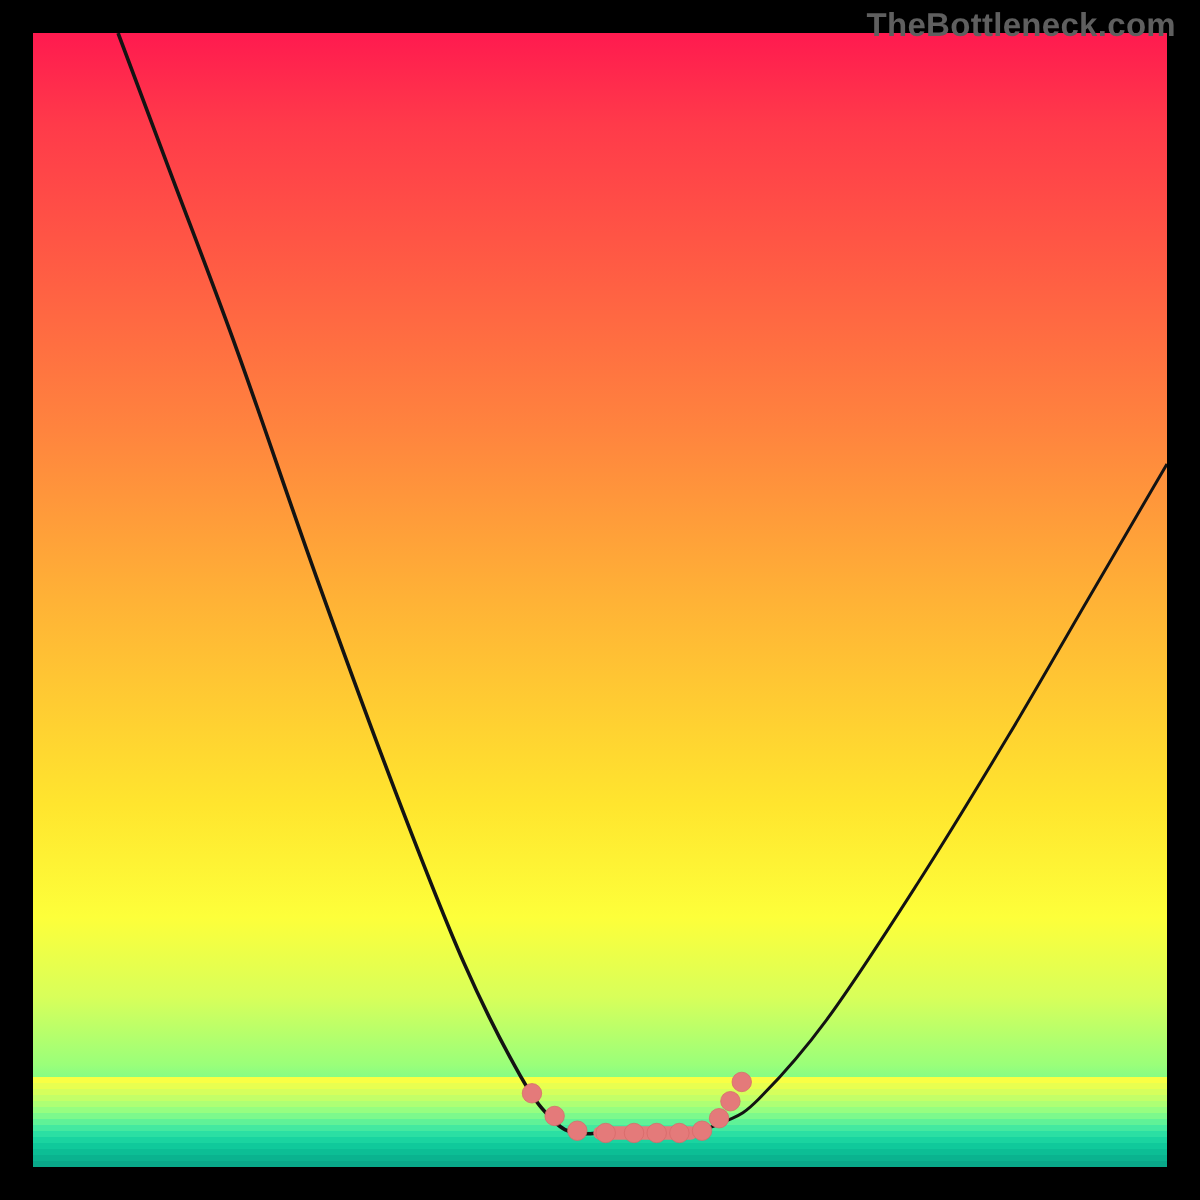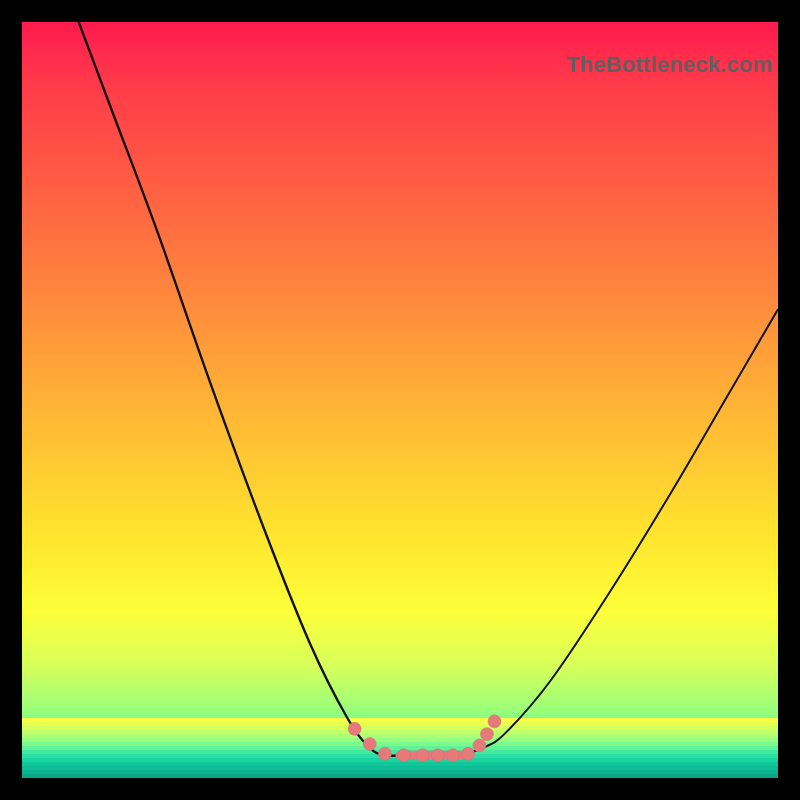--- a/index.html
+++ b/index.html
@@ -43,26 +43,25 @@
     flex-direction: column;
     justify-content: flex-end;
   }
   .band {
     width: 100%;
     height: 4px;
   }
   .attribution {
     position: absolute;
     top: 4px;
-    right: 27px;
+    right: 16px;
     color: #5f5f5f;
     font-size: 22px;
     font-weight: 600;
     letter-spacing: 0.2px;
-    margin-top: 48px;
   }
   svg.curves {
     position: absolute;
     left: 22px;
     top: 22px;
     width: 756px;
     height: 756px;
   }
 </style>
 </head>

